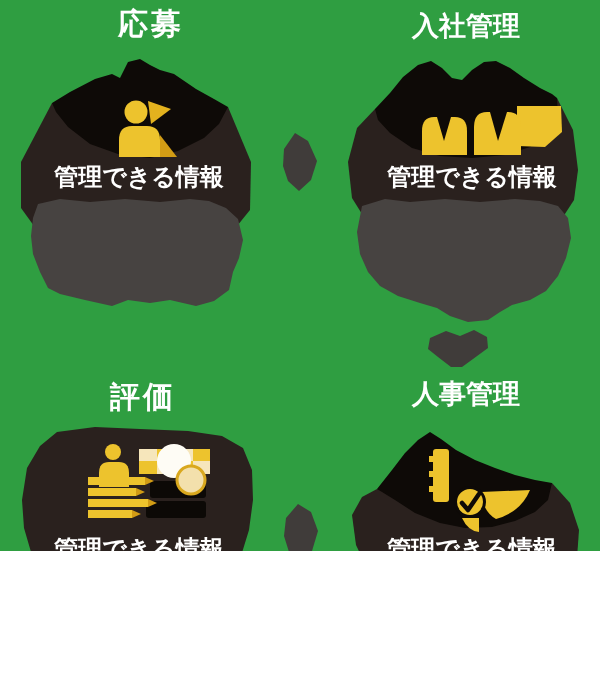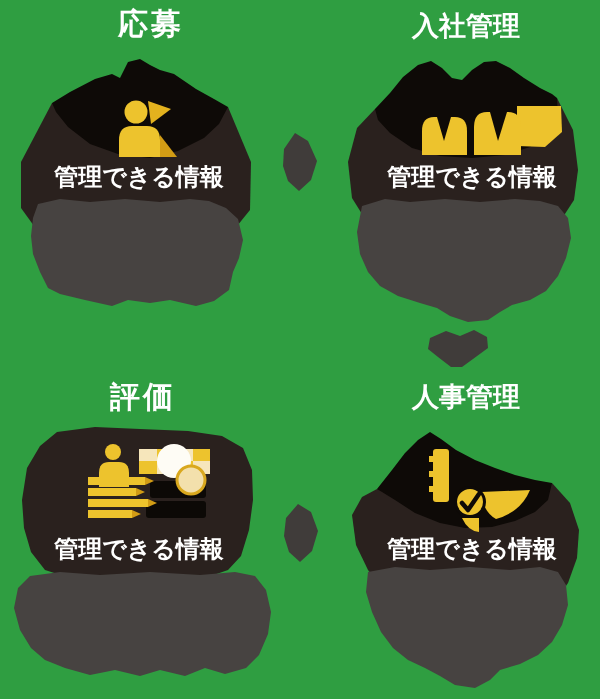--- a/index.html
+++ b/index.html
@@ -1,38 +1,38 @@
 <!DOCTYPE html>
 <html><head>
 <meta charset="utf-8">
 <style>
   html,body{margin:0;padding:0;}
   body{font-family:"DejaVu Sans","Liberation Sans",sans-serif;}
   .stage{
     position:relative;
-    width:600px;height:699px;
+    width:600px;height:551px;
     overflow:hidden;
     background:#2f9e41;
   }
   .stage svg{position:absolute;left:0;top:0;}
   .txt{
     position:absolute;
     color:#ffffff;
     font-weight:bold;
     white-space:nowrap;
     transform:translateX(-50%);
     line-height:1;
   }
   .title-2char{font-size:30px;letter-spacing:3px;}
   .title-4char{font-size:27px;letter-spacing:0px;}
   .manage-label{font-size:24px;letter-spacing:0px;}
   #t-application{left:151px;top:9px;}
   #t-onboarding{left:466px;top:12px;}
   #t-evaluation{left:143px;top:382px;}
-  #t-hr{left:466px;top:383px;}
+  #t-hr{left:466px;top:383px;font-family:Liberation Mono, monospace;}
   #l-application{left:139px;top:165px;}
   #l-onboarding{left:472px;top:165px;}
   #l-evaluation{left:139px;top:537px;}
   #l-hr{left:472px;top:537px;}
 </style>
 </head>
 <body>
 
 <div class="stage">
 

